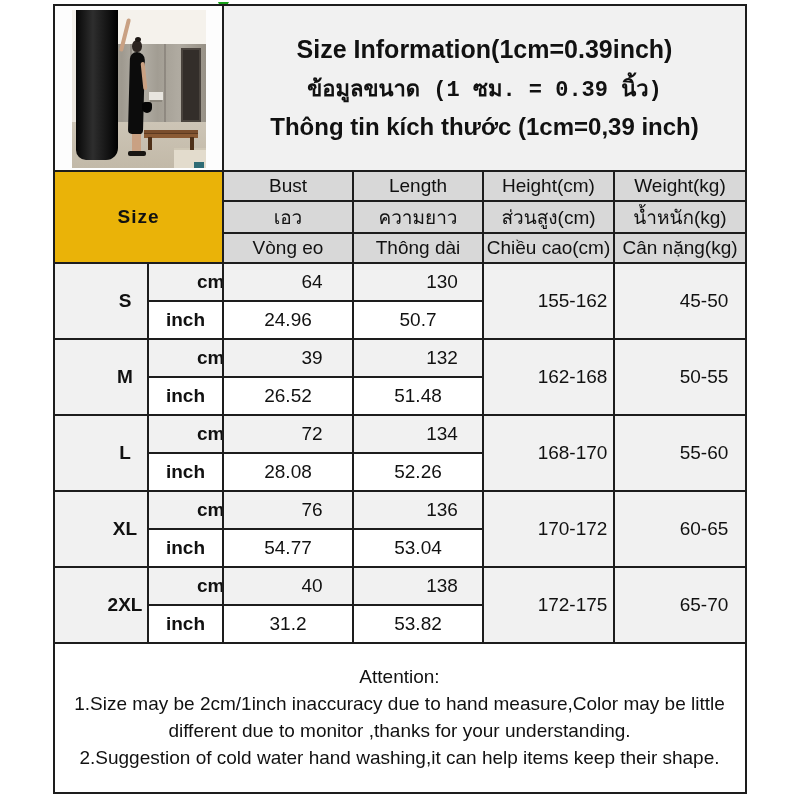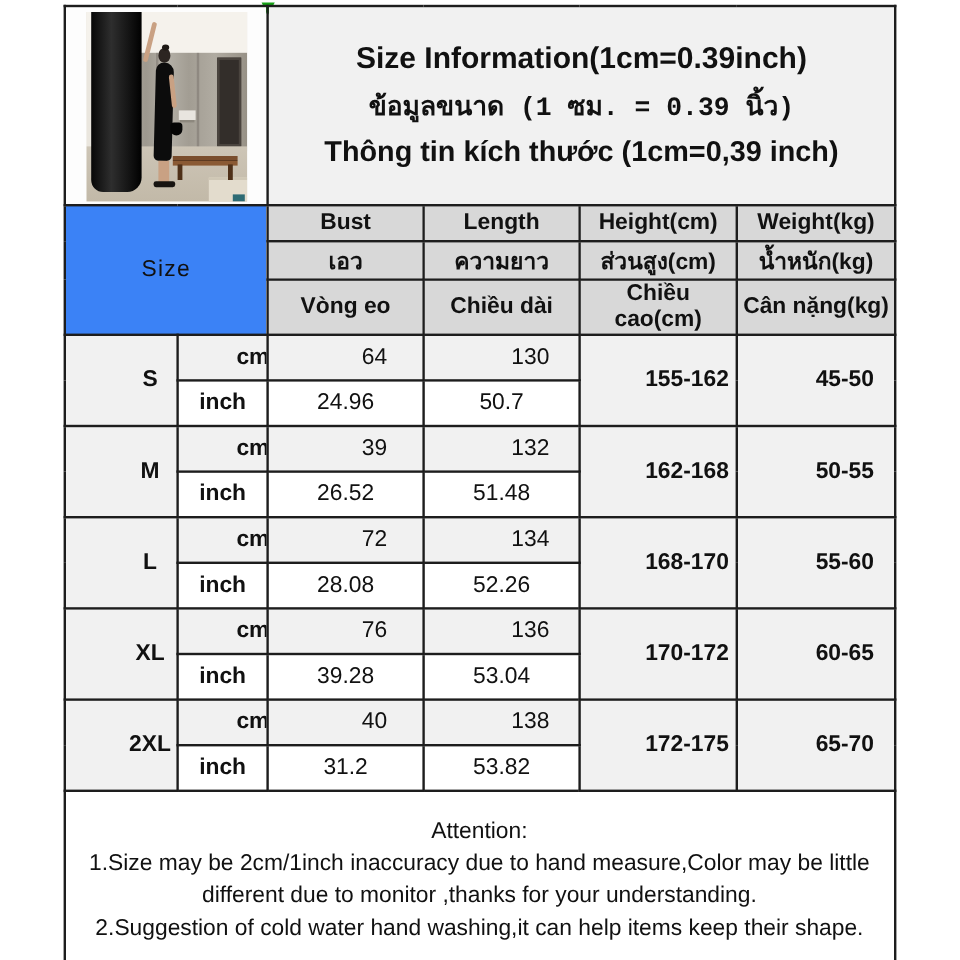--- a/index.html
+++ b/index.html
@@ -19,29 +19,29 @@
 
   
   td.photo-cell { background:#fdfdfd; height:166px; padding:0; }
   td.title-cell { background:#f1f1f1; }
   .title-stack { display:flex; flex-direction:column; justify-content:center; gap:7px; height:100%; padding:6px 4px; }
   .title-line-en { font-size:25px; font-weight:bold; letter-spacing:0; }
   .title-line-th { font-size:22px; font-weight:bold;font-family:Liberation Mono, monospace; }
   .title-line-vi { font-size:24px; font-weight:bold; }
 
   
-  td.size-head { background:#3b82f6; font-size:38px; font-weight:normal; letter-spacing:1px;margin-top:44px; }
-  td.col-head  { background:#d8d8d8; font-weight:bold; height:30px;margin-left:40px; }
+  td.size-head { background:#eab308; font-size:38px; font-weight:bold; letter-spacing:1px;margin-top:44px; }
+  td.col-head  { background:#d8d8d8; font-weight:normal; height:30px;margin-left:40px; }
 
   
   td.size-letter { background:#d8d8d8; font-weight:bold; font-size:20px; }
   tr.row-cm td   { background:#f1f1f1; height:38px;padding-left:48px; }
   tr.row-inch td { background:#ffffff; height:38px; }
   td.unit  { font-weight:bold; }
-  td.range { background:#f1f1f1 !important; font-weight:bold; }
+  td.range { background:#f1f1f1 !important; font-weight:normal; }
   td.val   { font-weight:normal; }
 
   
   td.attention-cell {
     background:#fff; height:150px; vertical-align:top; text-align:left;
     padding:6px 8px 6px 7px; font-size:19.5px; line-height:1.42;
   }
 
   
   .photo { position:relative; width:134px; height:158px; margin:3px auto 2px auto;
@@ -137,21 +137,21 @@
       <td class="col-head">Weight(kg)</td>
     </tr>
     <tr>
       <td class="col-head" lang="th">เอว</td>
       <td class="col-head" lang="th">ความยาว</td>
       <td class="col-head" lang="th">ส่วนสูง(cm)</td>
       <td class="col-head" lang="th">น้ำหนัก(kg)</td>
     </tr>
     <tr>
       <td class="col-head" lang="vi">Vòng eo</td>
-      <td class="col-head" lang="vi">Chiều dài</td>
+      <td class="col-head" lang="vi">Thông dài</td>
       <td class="col-head" lang="vi">Chiều cao(cm)</td>
       <td class="col-head" lang="vi">Cân nặng(kg)</td>
     </tr>
 
     <tr class="row-cm">
       <td class="size-letter" rowspan="2">S</td>
       <td class="unit">cm</td>
       <td class="val">64</td>
       <td class="val">130</td>
       <td class="range" rowspan="2">155-162</td>
@@ -194,21 +194,21 @@
     <tr class="row-cm">
       <td class="size-letter" rowspan="2">XL</td>
       <td class="unit">cm</td>
       <td class="val">76</td>
       <td class="val">136</td>
       <td class="range" rowspan="2">170-172</td>
       <td class="range" rowspan="2">60-65</td>
     </tr>
     <tr class="row-inch">
       <td class="unit">inch</td>
-      <td class="val">39.28</td>
+      <td class="val">54.77</td>
       <td class="val">53.04</td>
     </tr>
 
     <tr class="row-cm">
       <td class="size-letter" rowspan="2">2XL</td>
       <td class="unit">cm</td>
       <td class="val">40</td>
       <td class="val">138</td>
       <td class="range" rowspan="2">172-175</td>
       <td class="range" rowspan="2">65-70</td>

